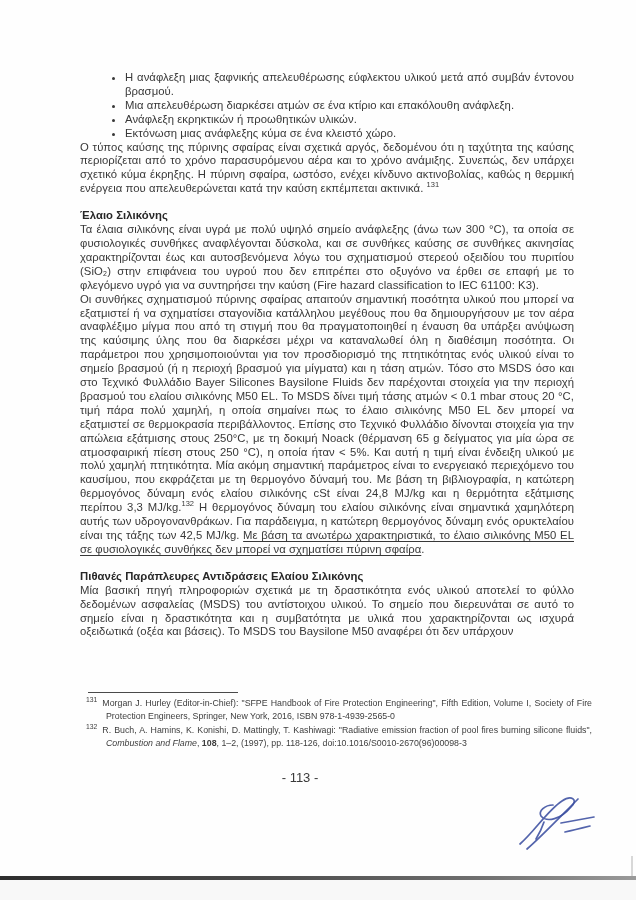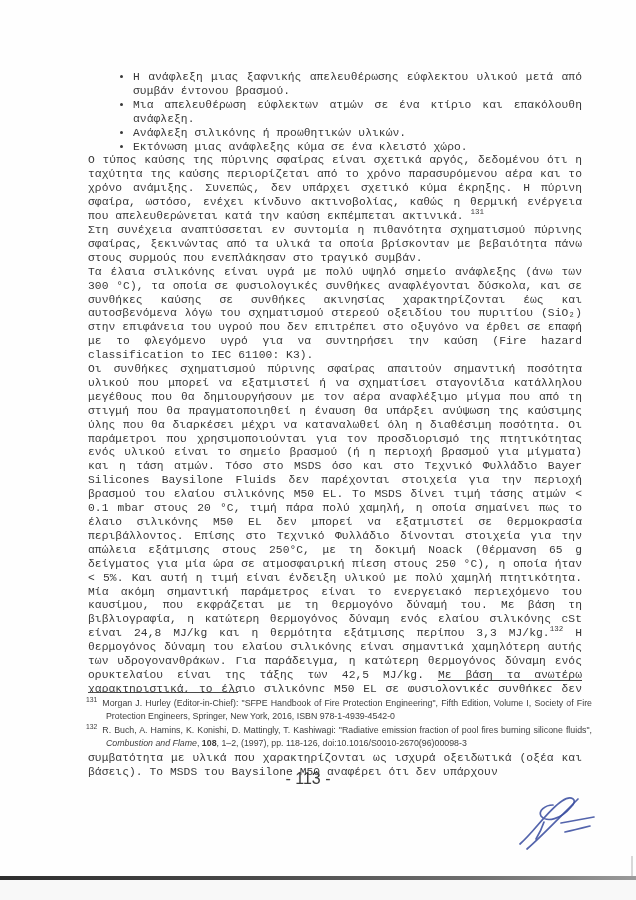--- a/index.html
+++ b/index.html
@@ -5,43 +5,42 @@
   html,body{margin:0;padding:0;}
   body{
     width:636px;height:900px;position:relative;overflow:hidden;
     background:#ffffff;
     font-family:"Liberation Sans","DejaVu Sans",sans-serif;
     color:#383838;
     -webkit-font-smoothing:antialiased;
   }
   .page{position:absolute;inset:0;background:#fefefe;}
   .content{
-    position:absolute;left:88px;top:71px;width:494px;
+    position:absolute;left:80px;top:71px;width:494px;
     font-size:11.3px;line-height:13.9px;text-align:justify;
     letter-spacing:0.05px;
-    font-family:Liberation Mono, monospace;
   }
   ul.bullets{margin:0;padding:0 0 0 45px;list-style:disc;}
   ul.bullets li{text-align:justify;}
   p{margin:0;}
   .heading{font-weight:700;color:#262626;margin-top:13px;text-align:left;}
   sup.fnref{font-size:7.5px;line-height:0;vertical-align:super;}
   .uline{text-decoration:underline;text-underline-offset:2px;}
   .footnote-area{
     position:absolute;left:86px;top:692px;width:506px;background:#fefefe;
     font-size:8.8px;line-height:12.9px;color:#3d3d3d;text-align:justify;
   }
   .fn-sep{width:150px;border-top:1px solid #4a4a4a;margin:0 0 4px 2px;}
   .footnote{padding-left:20px;text-indent:-20px;margin-bottom:1px;}
   .footnote sup{font-size:6.8px;vertical-align:super;line-height:0;margin-right:5px;}
   .footnote em{font-style:italic;margin-top:28px;}
   .footnote b{font-weight:700;}
   .pagenum{
     position:absolute;left:0;top:770px;width:600px;text-align:center;
-    font-size:16px;color:#3a3a3a;background:transparent;margin-left:8px;
+    font-size:13px;color:#3a3a3a;background:transparent;
   }
   .sig{position:absolute;left:506px;top:792px;width:96px;height:60px;}
   .sig path{fill:none;stroke-width:1.7;stroke-linecap:round;stroke-linejoin:round;opacity:.88;}
   .edge-bar{
     position:absolute;left:0;top:876px;width:636px;height:4px;
     background:linear-gradient(to right,#2e2e2e 0%,#4a4a4a 40%,#6f6f6f 75%,#9a9a9a 100%);
   }
   .below-edge{
     position:absolute;left:0;top:880px;width:636px;height:20px;
     background:#f8f8f8;
@@ -52,42 +51,43 @@
 </style>
 </head>
 <body>
 
 <div class="page">
 
   <div class="content">
 
     <ul class="bullets">
       <li>Η ανάφλεξη μιας ξαφνικής απελευθέρωσης εύφλεκτου υλικού μετά από συμβάν έντονου βρασμού.</li>
-      <li>Μια απελευθέρωση εύφλεκτων ατμών σε ένα κτίριο και επακόλουθη ανάφλεξη.</li>
-      <li>Ανάφλεξη σιλικόνης ή προωθητικών υλικών.</li>
+      <li>Μια απελευθέρωση διαρκέσει ατμών σε ένα κτίριο και επακόλουθη ανάφλεξη.</li>
+      <li>Ανάφλεξη εκρηκτικών ή προωθητικών υλικών.</li>
       <li>Εκτόνωση μιας ανάφλεξης κύμα σε ένα κλειστό χώρο.</li>
     </ul>
 
     <p><span>Ο τύπος καύσης της πύρινης σφαίρας είναι σχετικά αργός, δεδομένου ότι η ταχύτητα της καύσης περιορίζεται από το χρόνο παρασυρόμενου αέρα και το χρόνο ανάμιξης. Συνεπώς, δεν υπάρχει σχετικό κύμα έκρηξης. Η πύρινη σφαίρα, ωστόσο, ενέχει κίνδυνο ακτινοβολίας, καθώς η θερμική ενέργεια που απελευθερώνεται κατά την καύση εκπέμπεται ακτινικά. </span><sup class="fnref">131</sup></p>
 
-    <p>Στη συνέχεια αναπτύσσεται εν συντομία η πιθανότητα σχηματισμού πύρινης σφαίρας, ξεκινώντας από τα υλικά τα οποία βρίσκονταν με βεβαιότητα πάνω στους συρμούς που ενεπλάκησαν στο τραγικό συμβάν.</p>
 
+    <p class="heading">Έλαιο Σιλικόνης</p>
 
     <p>Τα έλαια σιλικόνης είναι υγρά με πολύ υψηλό σημείο ανάφλεξης (άνω των 300 °C), τα οποία σε φυσιολογικές συνθήκες αναφλέγονται δύσκολα, και σε συνθήκες καύσης σε συνθήκες ακινησίας χαρακτηρίζονται έως και αυτοσβενόμενα λόγω του σχηματισμού στερεού οξειδίου του πυριτίου (SiO₂) στην επιφάνεια του υγρού που δεν επιτρέπει στο οξυγόνο να έρθει σε επαφή με το φλεγόμενο υγρό για να συντηρήσει την καύση (Fire hazard classification to IEC 61100: K3).</p>
 
     <p><span>Οι συνθήκες σχηματισμού πύρινης σφαίρας απαιτούν σημαντική ποσότητα υλικού που μπορεί να εξατμιστεί ή να σχηματίσει σταγονίδια κατάλληλου μεγέθους που θα δημιουργήσουν με τον αέρα αναφλέξιμο μίγμα που από τη στιγμή που θα πραγματοποιηθεί η έναυση θα υπάρξει ανύψωση της καύσιμης ύλης που θα διαρκέσει μέχρι να καταναλωθεί όλη η διαθέσιμη ποσότητα. Οι παράμετροι που χρησιμοποιούνται για τον προσδιορισμό της πτητικότητας ενός υλικού είναι το σημείο βρασμού (ή η περιοχή βρασμού για μίγματα) και η τάση ατμών. Τόσο στο MSDS όσο και στο Τεχνικό Φυλλάδιο Bayer Silicones Baysilone Fluids δεν παρέχονται στοιχεία για την περιοχή βρασμού του ελαίου σιλικόνης M50 EL. Το MSDS δίνει τιμή τάσης ατμών &lt; 0.1 mbar στους 20 °C, τιμή πάρα πολύ χαμηλή, η οποία σημαίνει πως το έλαιο σιλικόνης M50 EL δεν μπορεί να εξατμιστεί σε θερμοκρασία περιβάλλοντος. Επίσης στο Τεχνικό Φυλλάδιο δίνονται στοιχεία για την απώλεια εξάτμισης στους 250°C, με τη δοκιμή Noack (θέρμανση 65 g δείγματος για μία ώρα σε ατμοσφαιρική πίεση στους 250 °C), η οποία ήταν &lt; 5%. Και αυτή η τιμή είναι ένδειξη υλικού με πολύ χαμηλή πτητικότητα. Μία ακόμη σημαντική παράμετρος είναι το ενεργειακό περιεχόμενο του καυσίμου, που εκφράζεται με τη θερμογόνο δύναμή του. Με βάση τη βιβλιογραφία, η κατώτερη θερμογόνος δύναμη ενός ελαίου σιλικόνης cSt είναι 24,8 MJ/kg και η θερμότητα εξάτμισης περίπου 3,3 MJ/kg.</span><sup class="fnref">132</sup><span> Η θερμογόνος δύναμη του ελαίου σιλικόνης είναι σημαντικά χαμηλότερη αυτής των υδρογονανθράκων. Για παράδειγμα, η κατώτερη θερμογόνος δύναμη ενός ορυκτελαίου είναι της τάξης των 42,5 MJ/kg. </span><span class="uline">Με βάση τα ανωτέρω χαρακτηριστικά, το έλαιο σιλικόνης M50 EL σε φυσιολογικές συνθήκες δεν μπορεί να σχηματίσει πύρινη σφαίρα</span><span>.</span></p>
 
+    <p class="heading">Πιθανές Παράπλευρες Αντιδράσεις Ελαίου Σιλικόνης</p>
 
     <p>Μία βασική πηγή πληροφοριών σχετικά με τη δραστικότητα ενός υλικού αποτελεί το φύλλο δεδομένων ασφαλείας (MSDS) του αντίστοιχου υλικού. Το σημείο που διερευνάται σε αυτό το σημείο είναι η δραστικότητα και η συμβατότητα με υλικά που χαρακτηρίζονται ως ισχυρά οξειδωτικά (οξέα και βάσεις). Το MSDS του Baysilone M50 αναφέρει ότι δεν υπάρχουν</p>
 
   </div>
 
   <div class="footnote-area">
     <div class="fn-sep"></div>
-    <div class="footnote"><sup>131</sup><span>Morgan J. Hurley (Editor-in-Chief): "SFPE Handbook of Fire Protection Engineering", Fifth Edition, Volume I, Society of Fire Protection Engineers, Springer, New York, 2016, ISBN 978-1-4939-4542-0</span></div>
+    <div class="footnote"><sup>131</sup><span>Morgan J. Hurley (Editor-in-Chief): "SFPE Handbook of Fire Protection Engineering", Fifth Edition, Volume I, Society of Fire Protection Engineers, Springer, New York, 2016, ISBN 978-1-4939-2565-0</span></div>
     <div class="footnote"><sup>132</sup><span>R. Buch, A. Hamins, K. Konishi, D. Mattingly, T. Kashiwagi: "Radiative emission fraction of pool fires burning silicone fluids", </span><em>Combustion and Flame</em><span>, </span><b>108</b><span>, 1–2, (1997), pp. 118-126, doi:10.1016/S0010-2670(96)00098-3</span></div>
   </div>
 
   <div class="pagenum">- 113 -</div>
 
   <svg class="sig" viewBox="0 0 96 60" xmlns="http://www.w3.org/2000/svg">
     <path d="M14,52 C28,40 42,18 56,9 C65,3 73,7 65,15 C55,27 41,31 35,24 C32,19 39,13 47,13" stroke="#3b4fa0"></path>
     <path d="M21,57 C34,46 54,25 72,7" stroke="#3b4fa0"></path>
     <path d="M55,31 C66,29 77,27 88,25" stroke="#3b4fa0"></path>
     <path d="M59,40 C68,38 76,36 84,34" stroke="#3b4fa0"></path>

